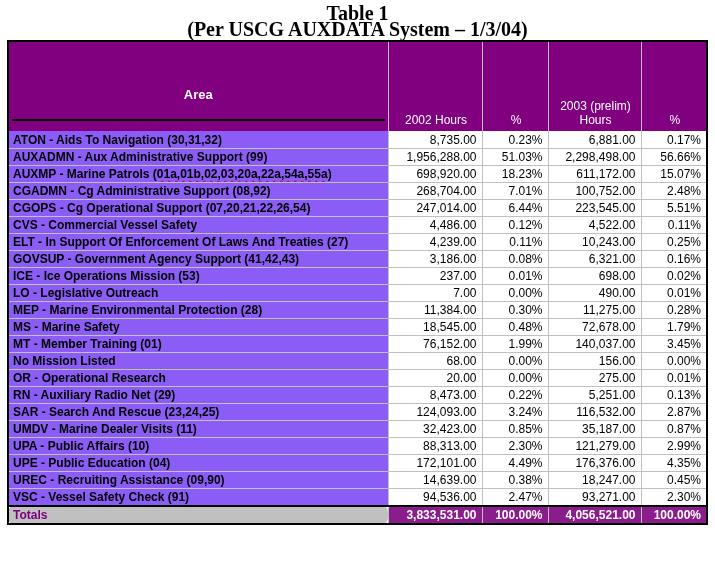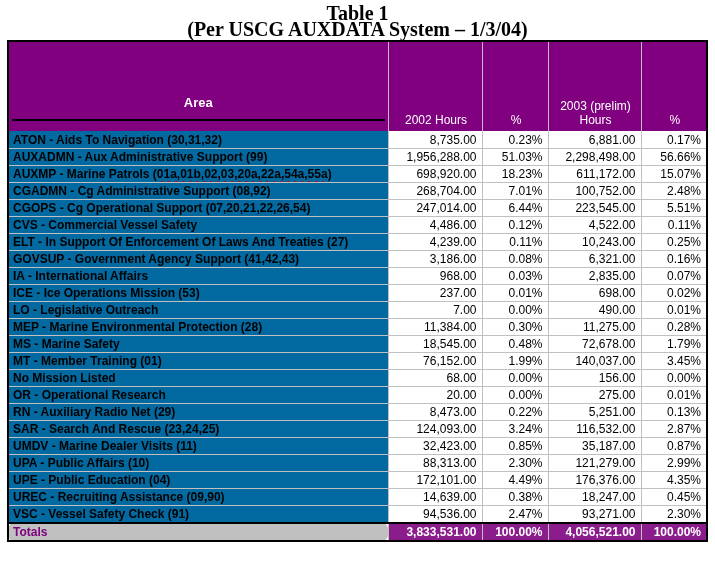--- a/index.html
+++ b/index.html
@@ -41,34 +41,34 @@
     text-align: center;
     padding: 0 2px 4px 4px;
     border-left: 1px solid #c0c0c0;
   }
   thead th.area-th { border-left: none; padding: 0 2px 0 2px; }
   .area-head-inner {
     font-weight: bold;
     font-size: 13px;
     text-align: center;
     border-bottom: 2px solid #000000;
-    padding-bottom: 9px;
+    padding-bottom: 17px;
     margin: 0 1px 10px 1px;
   }
   tbody td {
     font-size: 12px;
     line-height: 16px;
     height: 17px;
     border-bottom: 1px solid #c0c0c0;
     border-left: 1px solid #c0c0c0;
     vertical-align: bottom;
     overflow: hidden;
   }
   td.area {
-    background: #0369a1;
+    background: #8b5cf6;
     font-weight: bold;
     text-align: left;
     padding-left: 4px;
     border-left: none;
     border-bottom: 1px solid #c0c0c0;
     color: #000000;
   }
   td.num, td.pct {
     background: #ffffff;
     text-align: right;
@@ -178,27 +178,20 @@
         <td class="pct">0.25%</td>
       </tr>
       <tr>
         <td class="area">GOVSUP - Government Agency Support (41,42,43)</td>
         <td class="num">3,186.00</td>
         <td class="pct">0.08%</td>
         <td class="num">6,321.00</td>
         <td class="pct">0.16%</td>
       </tr>
       <tr>
-        <td class="area">IA - International Affairs</td>
-        <td class="num">968.00</td>
-        <td class="pct">0.03%</td>
-        <td class="num">2,835.00</td>
-        <td class="pct">0.07%</td>
-      </tr>
-      <tr>
         <td class="area">ICE - Ice Operations Mission (53)</td>
         <td class="num">237.00</td>
         <td class="pct">0.01%</td>
         <td class="num">698.00</td>
         <td class="pct">0.02%</td>
       </tr>
       <tr>
         <td class="area">LO - Legislative Outreach</td>
         <td class="num">7.00</td>
         <td class="pct">0.00%</td>

